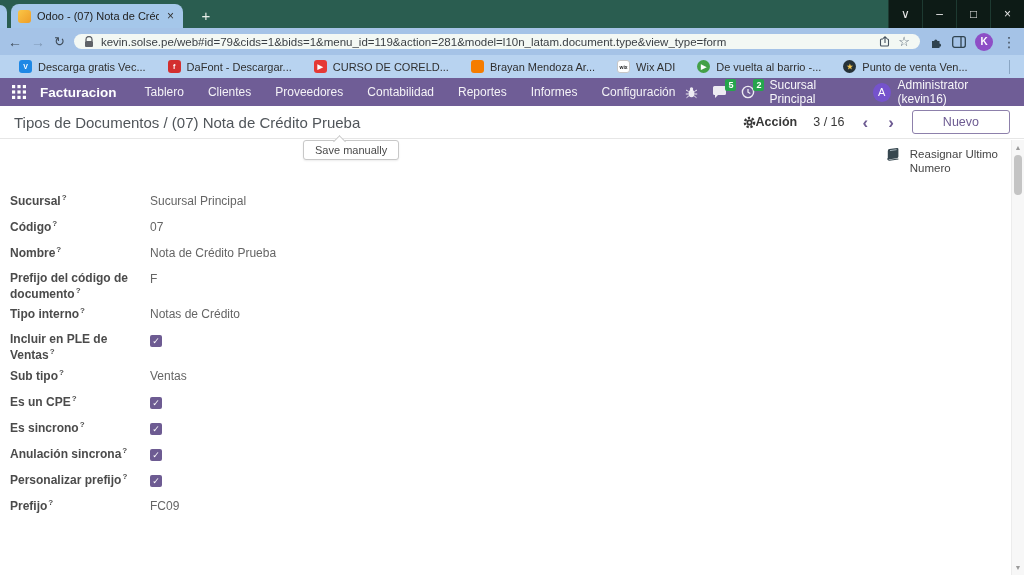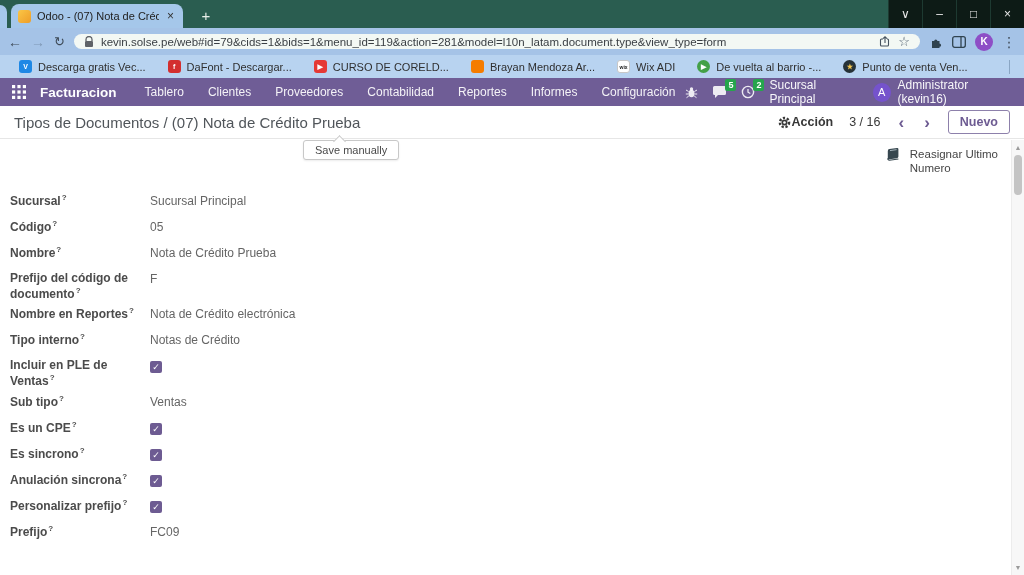--- a/index.html
+++ b/index.html
@@ -51,21 +51,21 @@
   .avatar-a { width:19px; height:19px; border-radius:50%; background:#7553cc; color:#fff; font-size:11px; display:flex; align-items:center; justify-content:center; }
   .ouser-name { font-size:12px; color:rgba(255,255,255,.95); }
 
   
   .cpanel { position:absolute; top:106px; left:0; width:100%; height:33px; background:#fff; display:flex; align-items:center; padding:0 14px; border-bottom:1px solid #e6e6e6; }
   .breadcrumb { flex:1; font-size:15px; color:#50555a; white-space:nowrap; overflow:hidden; }
   .cp-right { display:flex; align-items:center; gap:16px; }
   .action-btn { display:flex; align-items:center; gap:0; font-size:12.5px; font-weight:bold; color:#383838; }
   .pager { font-size:12.5px; color:#383838; }
   .pg-chev { font-size:17px; font-weight:bold; color:#6d5b92; line-height:1; padding:0 2px; }
-  .new-btn { font-size:12.5px; font-weight:bold; color:#6d5b92; background:#fff; border:1px solid #8d80ab; border-radius:3px; padding:4px 11px; }
+  .new-btn { font-size:12.5px; font-weight:normal; color:#6d5b92; background:#fff; border:1px solid #8d80ab; border-radius:3px; padding:4px 30px; }
 
   
   .content { position:absolute; top:140px; left:0; right:0; bottom:0; background:#fff; }
   .tooltip { position:absolute; left:303px; top:0px; background:#fff; border:1px solid #c8c8c8; border-radius:3px; padding:3px 11px; font-size:11px; color:#4a4a4a; box-shadow:0 1px 2px rgba(0,0,0,.08); }
   .tooltip::before { content:""; position:absolute; top:-4.5px; left:31px; width:8px; height:8px; background:#fff; border-left:1px solid #c8c8c8; border-top:1px solid #c8c8c8; transform:rotate(45deg); }
   .reassign { position:absolute; right:26px; top:7px; display:flex; align-items:flex-start; gap:9px; }
   .reassign-text { font-size:11.5px; color:#454545; line-height:1.25; }
 
   .form { padding:53px 0 0 10px; width:760px; }
   .frow { display:flex; align-items:flex-start; min-height:21px; margin-bottom:5px; }
@@ -273,33 +273,29 @@
       </span>
     </div>
 
     <div class="form">
         <div class="frow">
           <div class="flabel">Sucursal<sup class="fhelp">?</sup></div>
           <div class="fvalue">Sucursal Principal</div>
         </div>
         <div class="frow">
           <div class="flabel">Código<sup class="fhelp">?</sup></div>
-          <div class="fvalue">05</div>
+          <div class="fvalue">07</div>
         </div>
         <div class="frow">
           <div class="flabel">Nombre<sup class="fhelp">?</sup></div>
           <div class="fvalue">Nota de Crédito Prueba</div>
         </div>
         <div class="frow">
           <div class="flabel">Prefijo del código de documento<sup class="fhelp">?</sup></div>
           <div class="fvalue">F</div>
-        </div>
-        <div class="frow">
-          <div class="flabel">Nombre en Reportes<sup class="fhelp">?</sup></div>
-          <div class="fvalue">Nota de Crédito electrónica</div>
         </div>
         <div class="frow">
           <div class="flabel">Tipo interno<sup class="fhelp">?</sup></div>
           <div class="fvalue">Notas de Crédito</div>
         </div>
         <div class="frow">
           <div class="flabel">Incluir en PLE de Ventas<sup class="fhelp">?</sup></div>
           <div class="fvalue"><span class="fcheck">✓</span></div>
         </div>
         <div class="frow">

